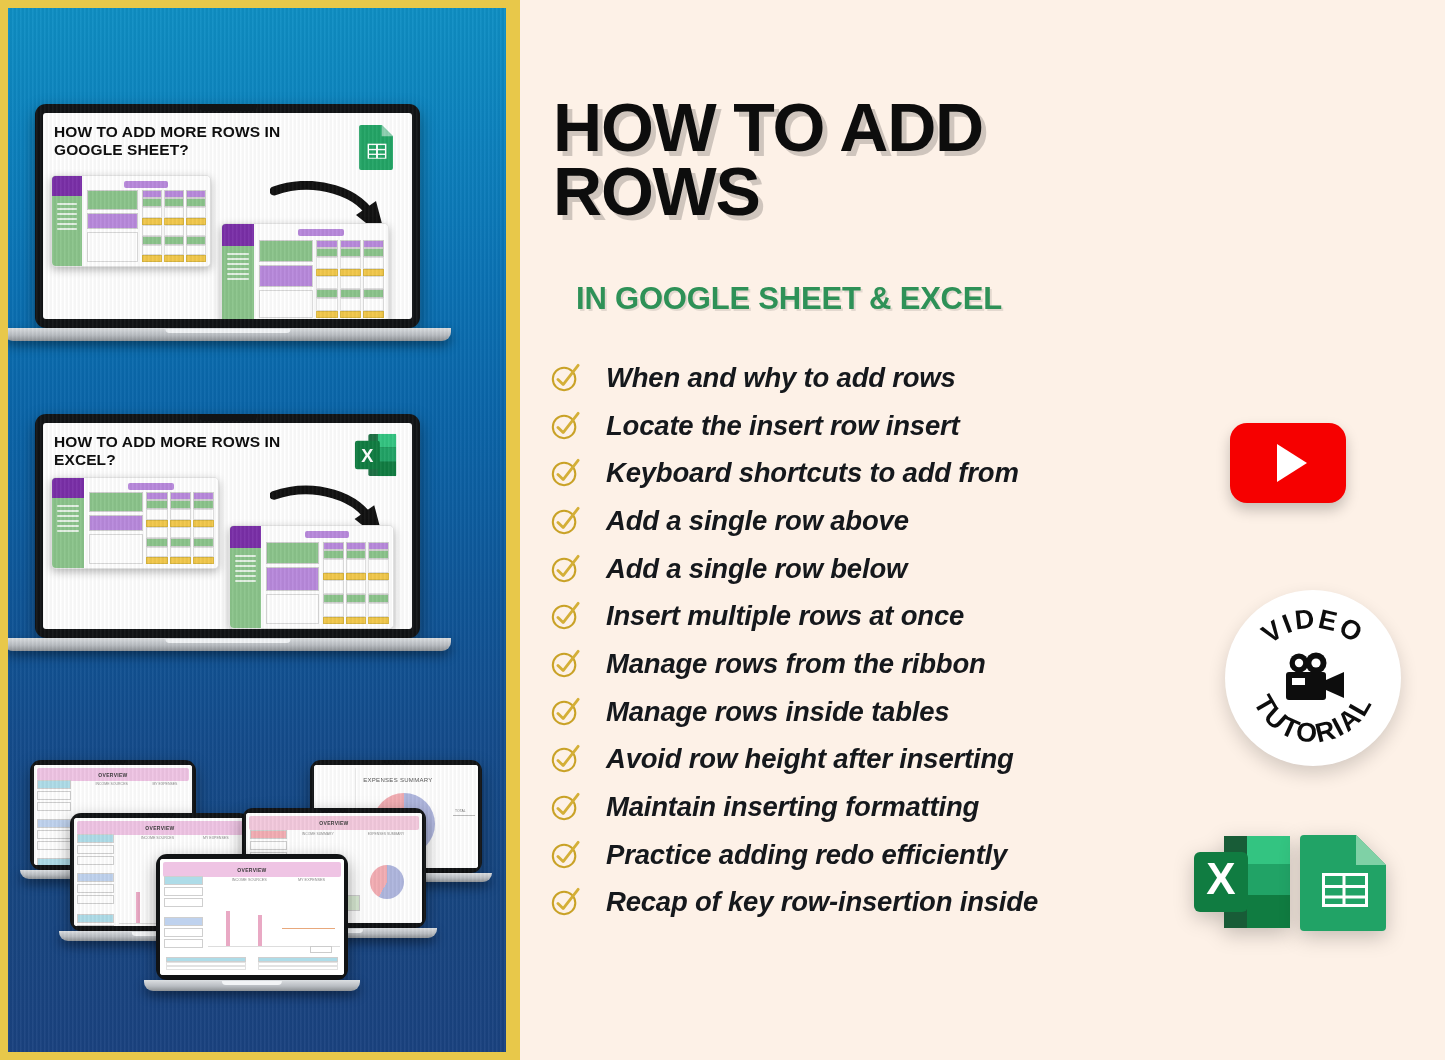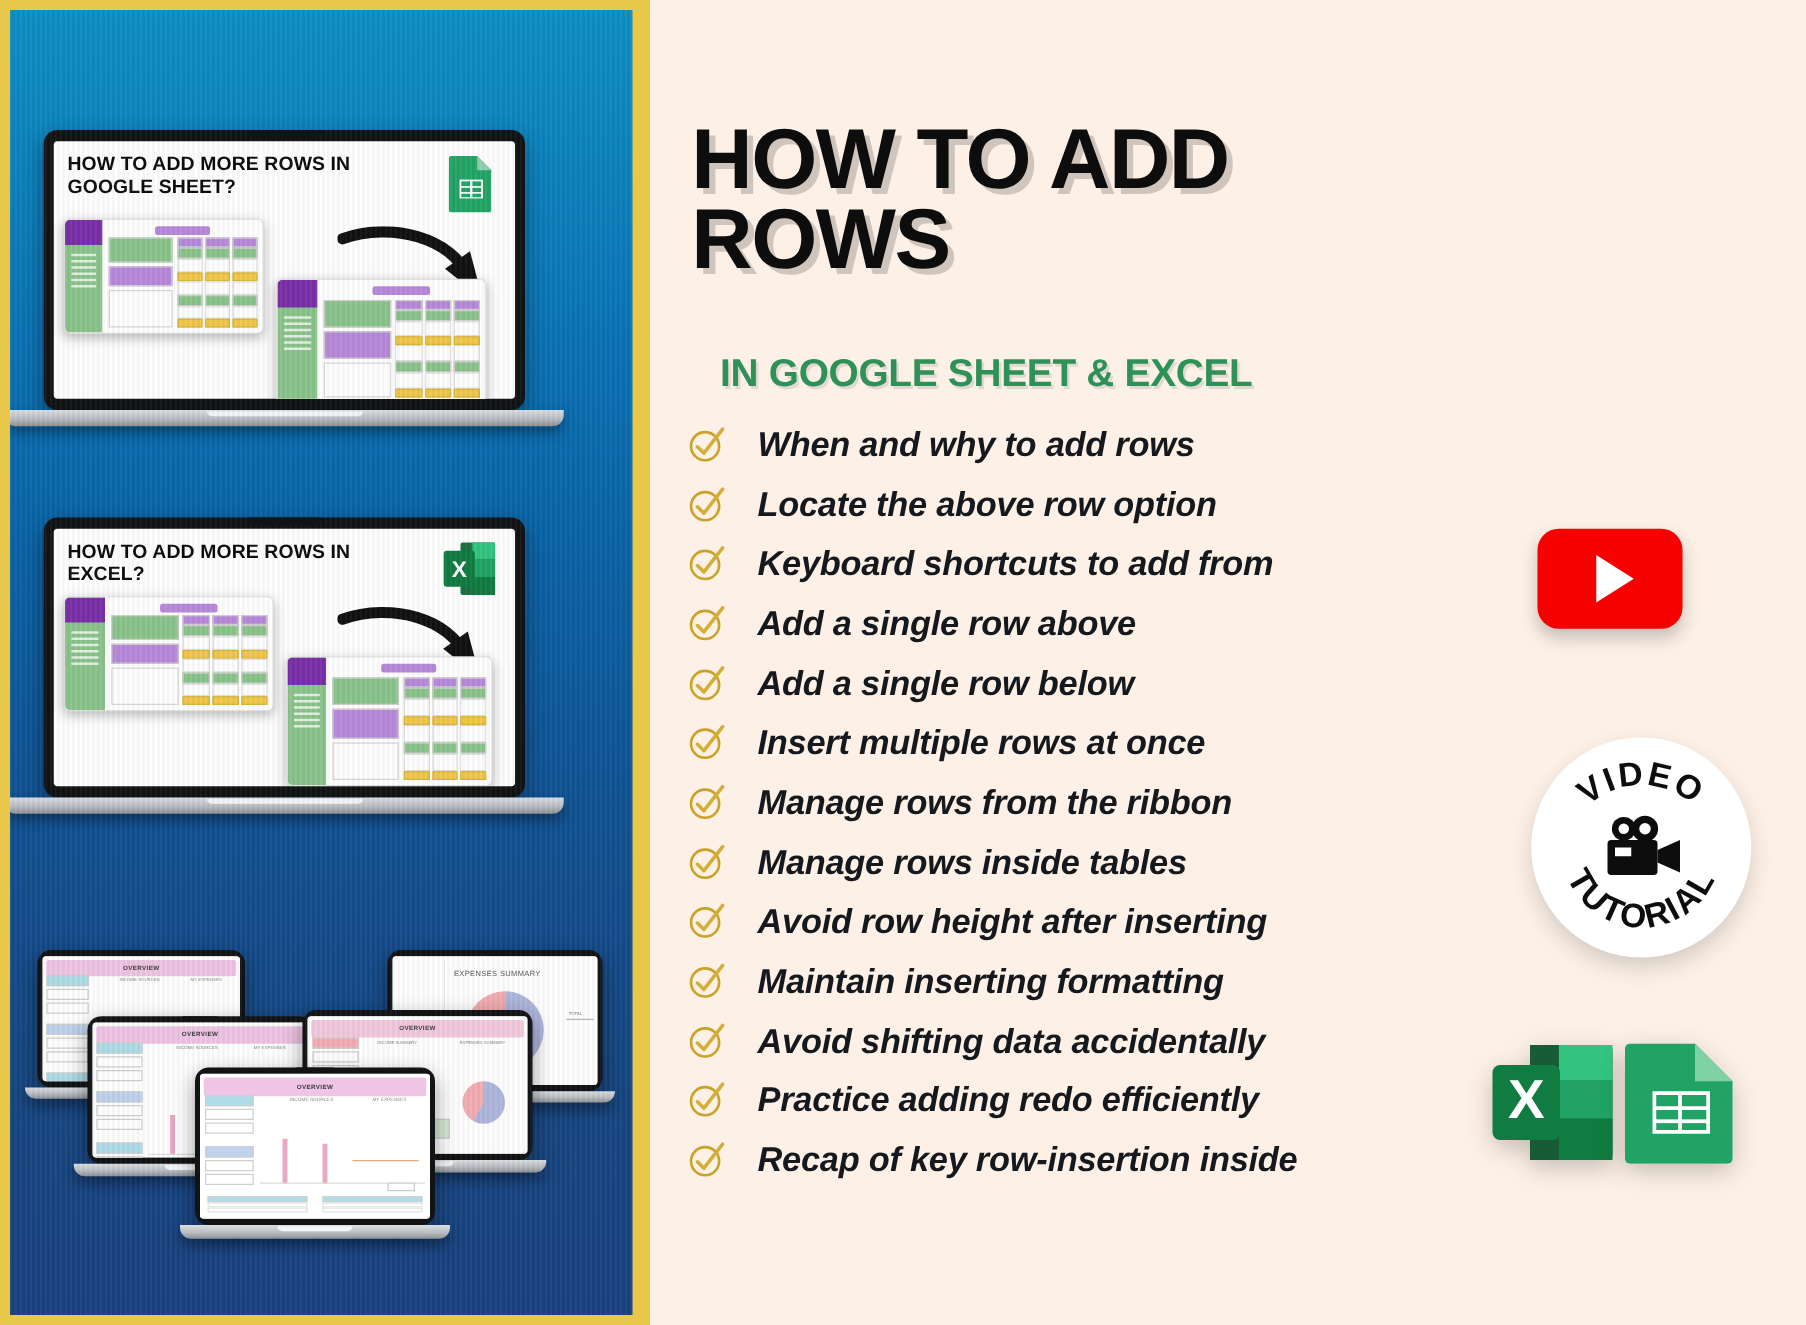--- a/index.html
+++ b/index.html
@@ -106,21 +106,21 @@
     font-size:68px; font-weight:900; line-height:.94; color:#0d0d0d;
     letter-spacing:-1.2px;
     text-shadow:5px 5px 0 rgba(0,0,0,.18);
   }
   .subtitle{
     position:absolute; left:56px; top:281px;
     font-size:31px; font-weight:800; color:#2E9157; letter-spacing:-.2px;
     text-shadow:2px 2px 0 rgba(0,0,0,.10);
   }
 
-  .list{ position:absolute; left:30px; top:332px; width:640px; }
+  .list{ position:absolute; left:30px; top:354px; width:640px; }
   .item{ display:flex; align-items:center; height:47.7px; }
   .chk{ width:30px; height:30px; flex:0 0 30px; margin-right:26px; position:relative; }
   .chk svg{ width:30px; height:30px; display:block; }
   .item-txt{
     font-size:27.5px; font-weight:700; font-style:italic; color:#15181c;
     letter-spacing:-.2px; white-space:nowrap;
   }
 
   
   .yt{
@@ -625,21 +625,21 @@
         </span>
         <span class="item-txt">When and why to add rows</span>
       </div>
       <div class="item">
         <span class="chk">
           <svg viewBox="0 0 32 32">
   <circle cx="15" cy="17" r="12" fill="none" stroke="#C9A227" stroke-width="2.2"></circle>
   <path d="M8.5 17.5 L14 23 L30 2.5" fill="none" stroke="#D4AF37" stroke-width="3" stroke-linecap="round" stroke-linejoin="round"></path>
 </svg>
         </span>
-        <span class="item-txt">Locate the above row option</span>
+        <span class="item-txt">Locate the insert row insert</span>
       </div>
       <div class="item">
         <span class="chk">
           <svg viewBox="0 0 32 32">
   <circle cx="15" cy="17" r="12" fill="none" stroke="#C9A227" stroke-width="2.2"></circle>
   <path d="M8.5 17.5 L14 23 L30 2.5" fill="none" stroke="#D4AF37" stroke-width="3" stroke-linecap="round" stroke-linejoin="round"></path>
 </svg>
         </span>
         <span class="item-txt">Keyboard shortcuts to add from</span>
       </div>
@@ -698,29 +698,20 @@
         <span class="item-txt">Avoid row height after inserting</span>
       </div>
       <div class="item">
         <span class="chk">
           <svg viewBox="0 0 32 32">
   <circle cx="15" cy="17" r="12" fill="none" stroke="#C9A227" stroke-width="2.2"></circle>
   <path d="M8.5 17.5 L14 23 L30 2.5" fill="none" stroke="#D4AF37" stroke-width="3" stroke-linecap="round" stroke-linejoin="round"></path>
 </svg>
         </span>
         <span class="item-txt">Maintain inserting formatting</span>
-      </div>
-      <div class="item">
-        <span class="chk">
-          <svg viewBox="0 0 32 32">
-  <circle cx="15" cy="17" r="12" fill="none" stroke="#C9A227" stroke-width="2.2"></circle>
-  <path d="M8.5 17.5 L14 23 L30 2.5" fill="none" stroke="#D4AF37" stroke-width="3" stroke-linecap="round" stroke-linejoin="round"></path>
-</svg>
-        </span>
-        <span class="item-txt">Avoid shifting data accidentally</span>
       </div>
       <div class="item">
         <span class="chk">
           <svg viewBox="0 0 32 32">
   <circle cx="15" cy="17" r="12" fill="none" stroke="#C9A227" stroke-width="2.2"></circle>
   <path d="M8.5 17.5 L14 23 L30 2.5" fill="none" stroke="#D4AF37" stroke-width="3" stroke-linecap="round" stroke-linejoin="round"></path>
 </svg>
         </span>
         <span class="item-txt">Practice adding redo efficiently</span>
       </div>

